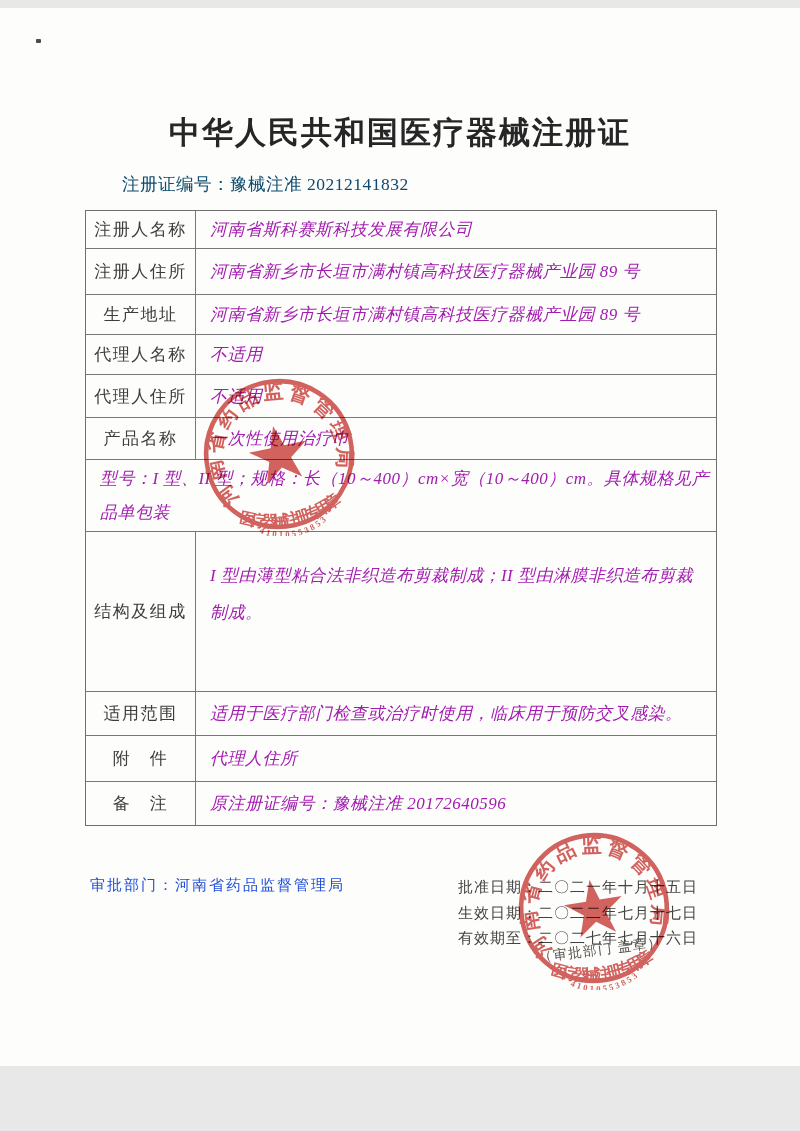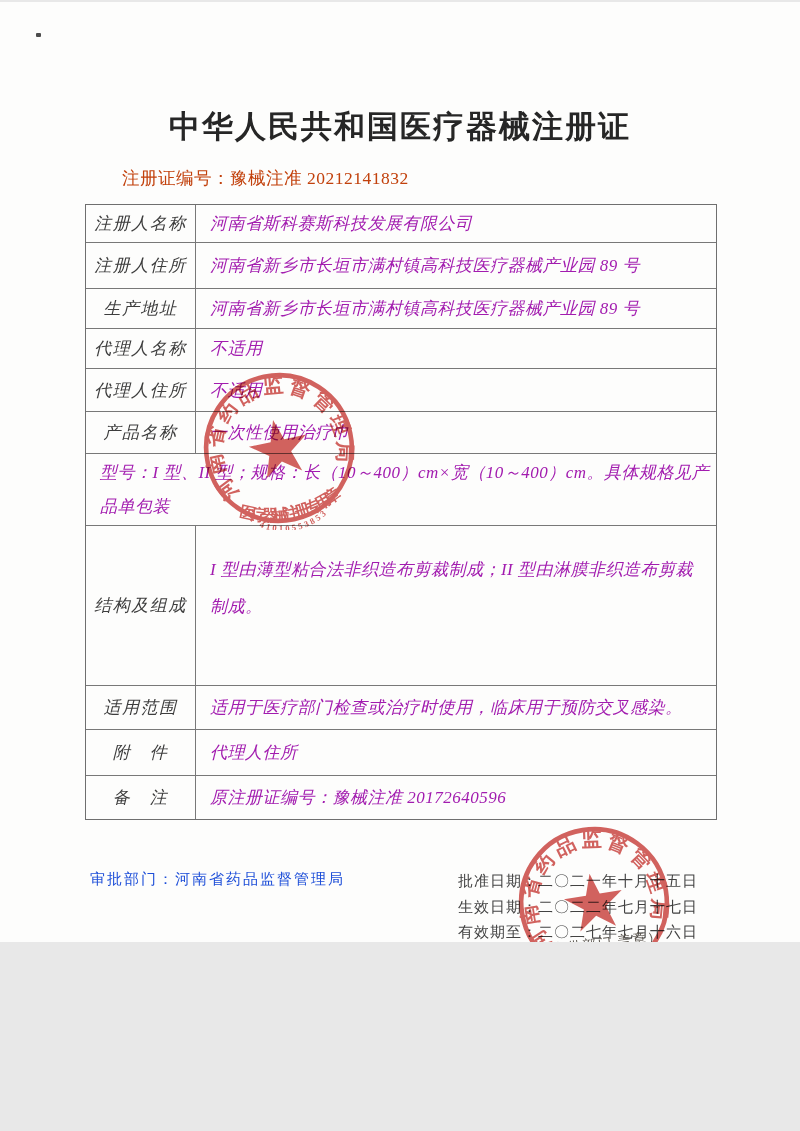--- a/index.html
+++ b/index.html
@@ -1,37 +1,37 @@
 <!DOCTYPE html>
 <html><head>
 <meta charset="utf-8">
 <style>
   html,body{margin:0;padding:0;background:#e8e8e8;}
   .paper{
-    position:relative;width:800px;height:940px;margin:2px auto;
+    position:relative;width:800px;height:1058px;margin:8px auto;
     background:#fdfdfc;overflow:hidden;
     font-family:"Liberation Serif","DejaVu Serif",serif;
     color:#3c3c3c;
   }
   .speck{position:absolute;left:36px;top:31px;width:5px;height:4px;background:#4c4c4c;border-radius:1px;}
   .doc-title{
     position:absolute;top:104px;left:0;width:100%;text-align:center;
     font-size:31px;font-weight:bold;color:#262626;letter-spacing:2px;margin:0;
   }
-  .cert-line{position:absolute;left:122px;top:164px;font-size:17.5px;letter-spacing:.5px;color:#c2410c;}
+  .cert-line{position:absolute;left:122px;top:164px;font-size:17.5px;letter-spacing:.5px;color:#0c4a6e;}
   .tbl{
     position:absolute;left:85px;top:202px;width:632px;
     border:1px solid #6f6f6f;box-sizing:border-box;background:transparent;
   }
   .row{display:flex;border-bottom:1px solid #787878;box-sizing:border-box;}
   .row:last-child{border-bottom:none;}
   .cell-label{
     width:110px;flex:0 0 110px;border-right:1px solid #787878;box-sizing:border-box;
     display:flex;align-items:center;justify-content:center;
-    font-size:17px;letter-spacing:1.5px;color:#3d3d3d;text-align:center;font-style:italic;
+    font-size:17px;letter-spacing:1.5px;color:#3d3d3d;text-align:center;
   }
   .cell-value{
     flex:1;display:flex;align-items:center;box-sizing:border-box;
     padding-left:14px;padding-right:6px;font-size:17px;color:#a21caf;letter-spacing:.5px;font-style:italic;
   }
   .r1{height:38px}.r2{height:46px}.r3{height:40px}.r4{height:40px}
   .r5{height:43px}.r6{height:42px}.r7{height:72px}.r8{height:160px}
   .r9{height:44px}.r10{height:46px}.r11{height:44px}.r12{height:43px}
   .r7 .cell-value{line-height:2.0;align-items:center;}
   .r8 .cell-value{align-items:flex-start;padding-top:26px;line-height:2.15;}

